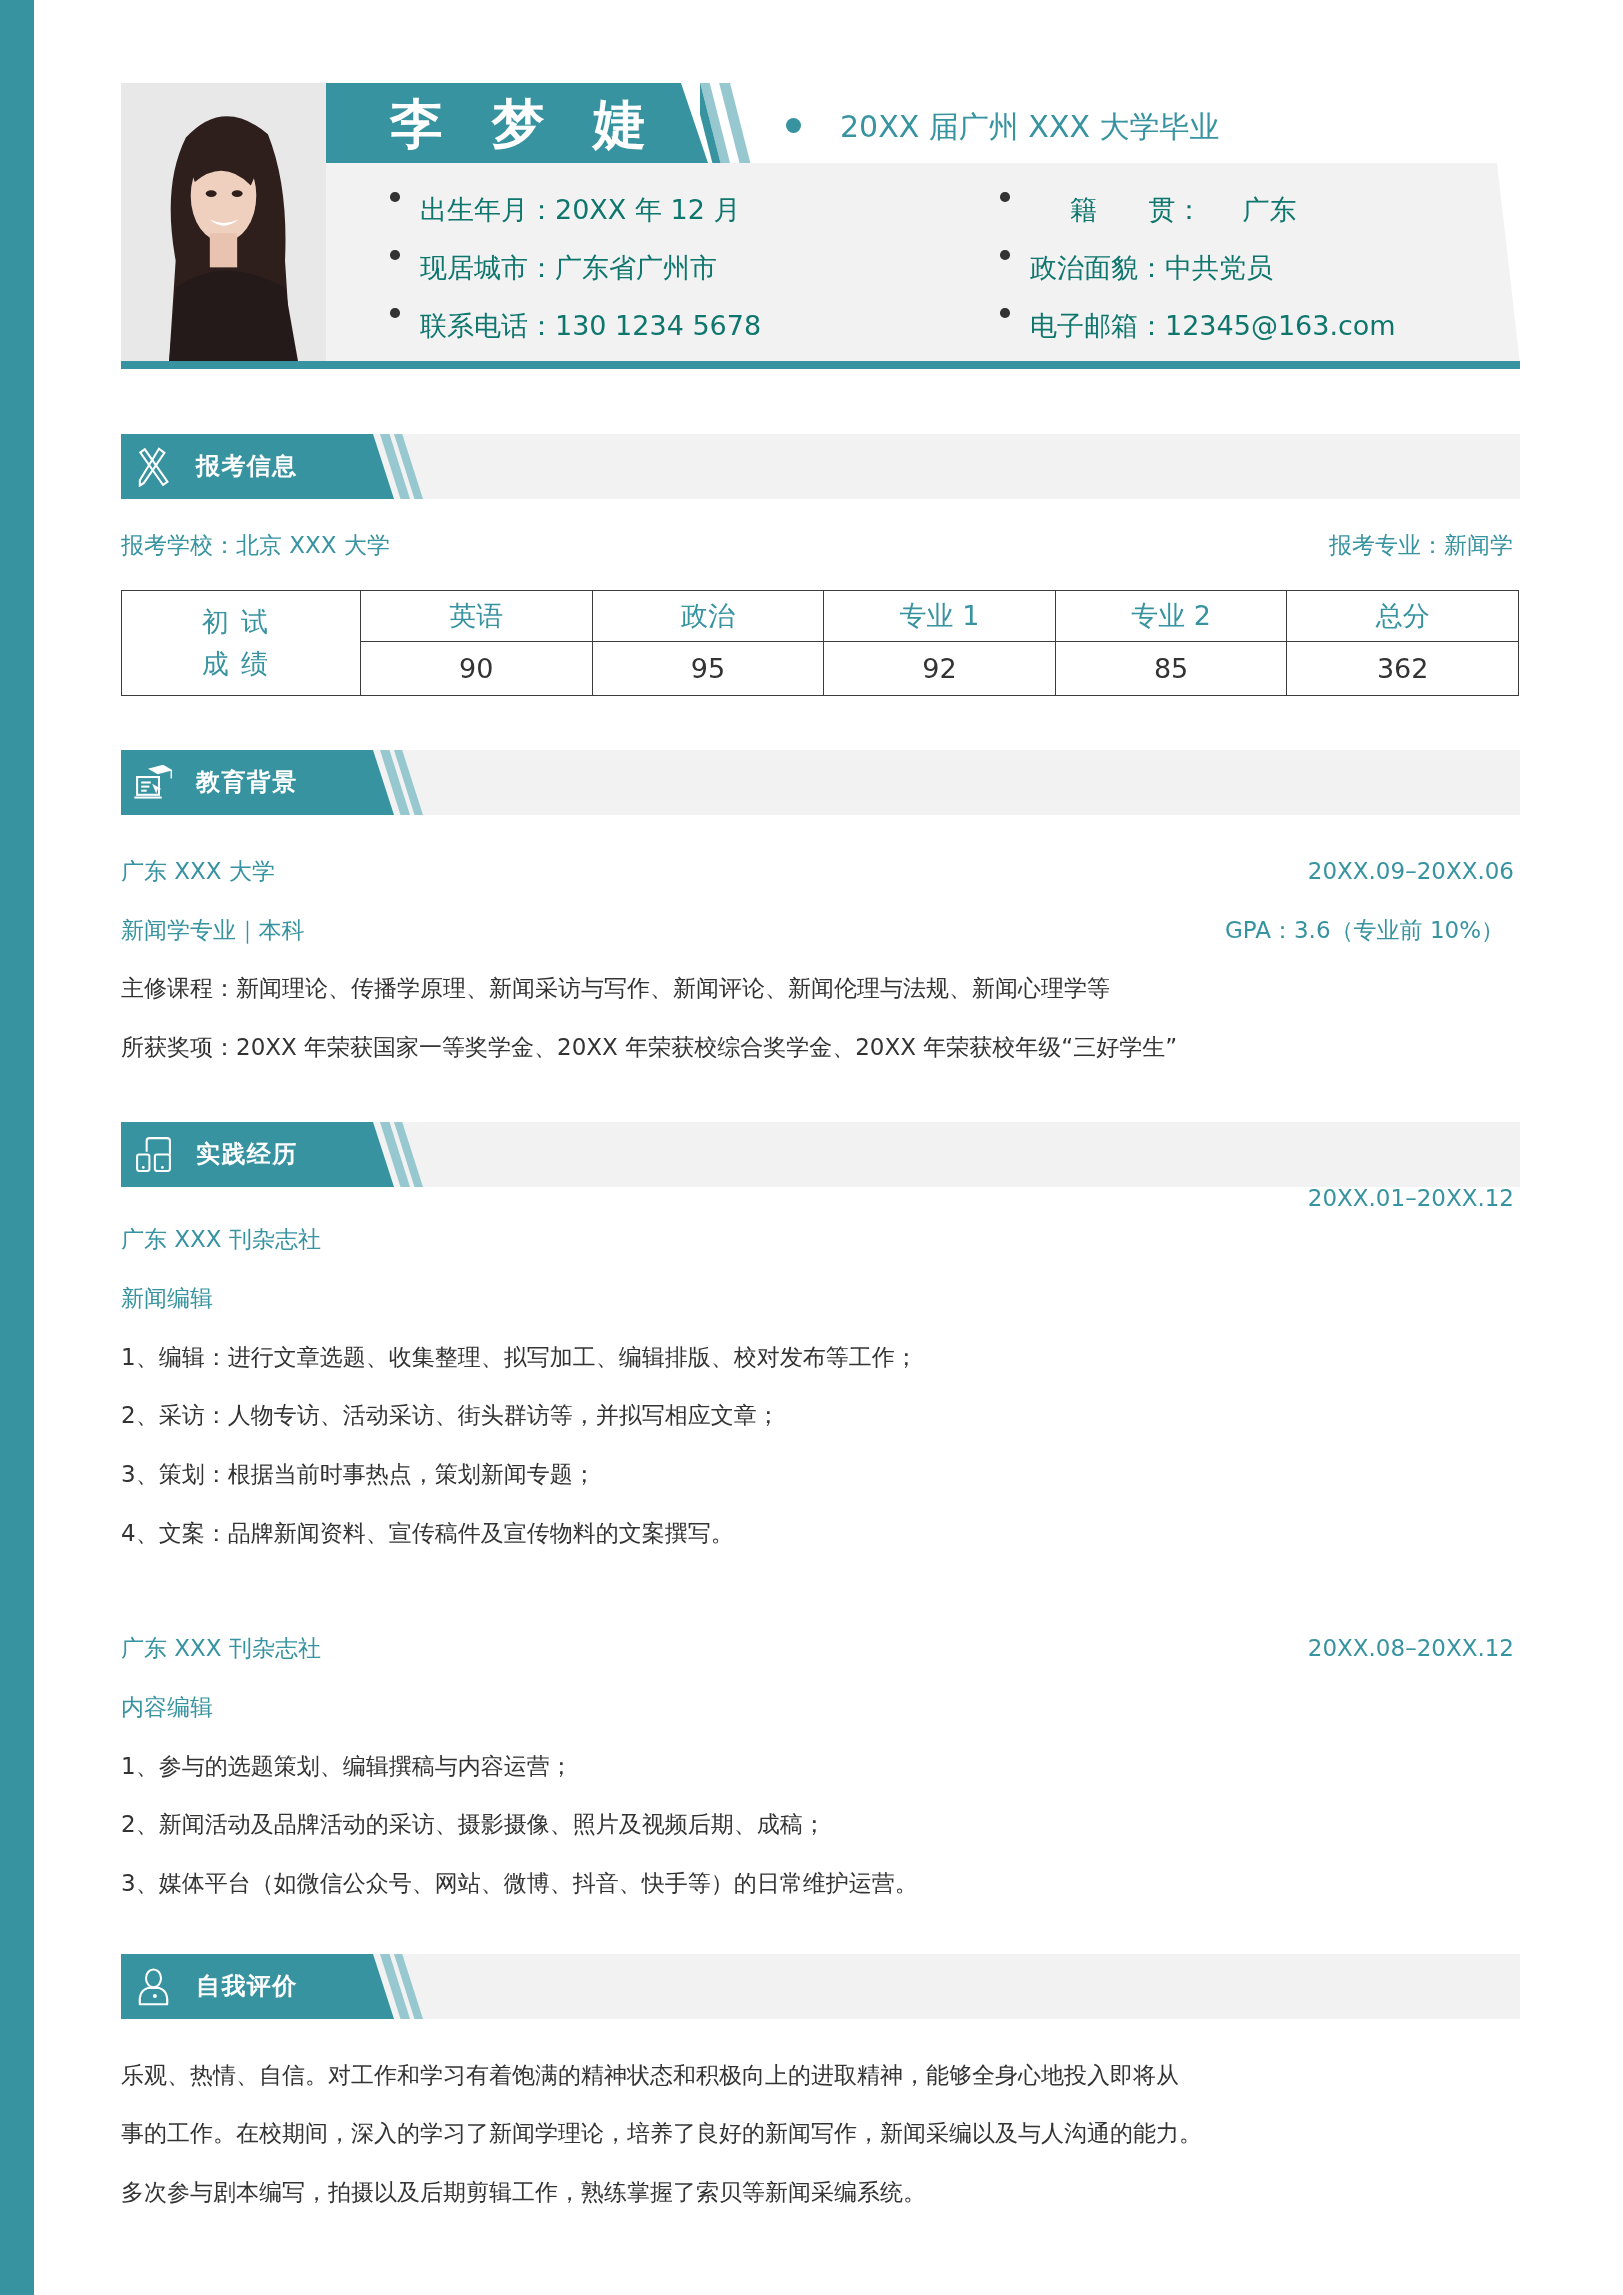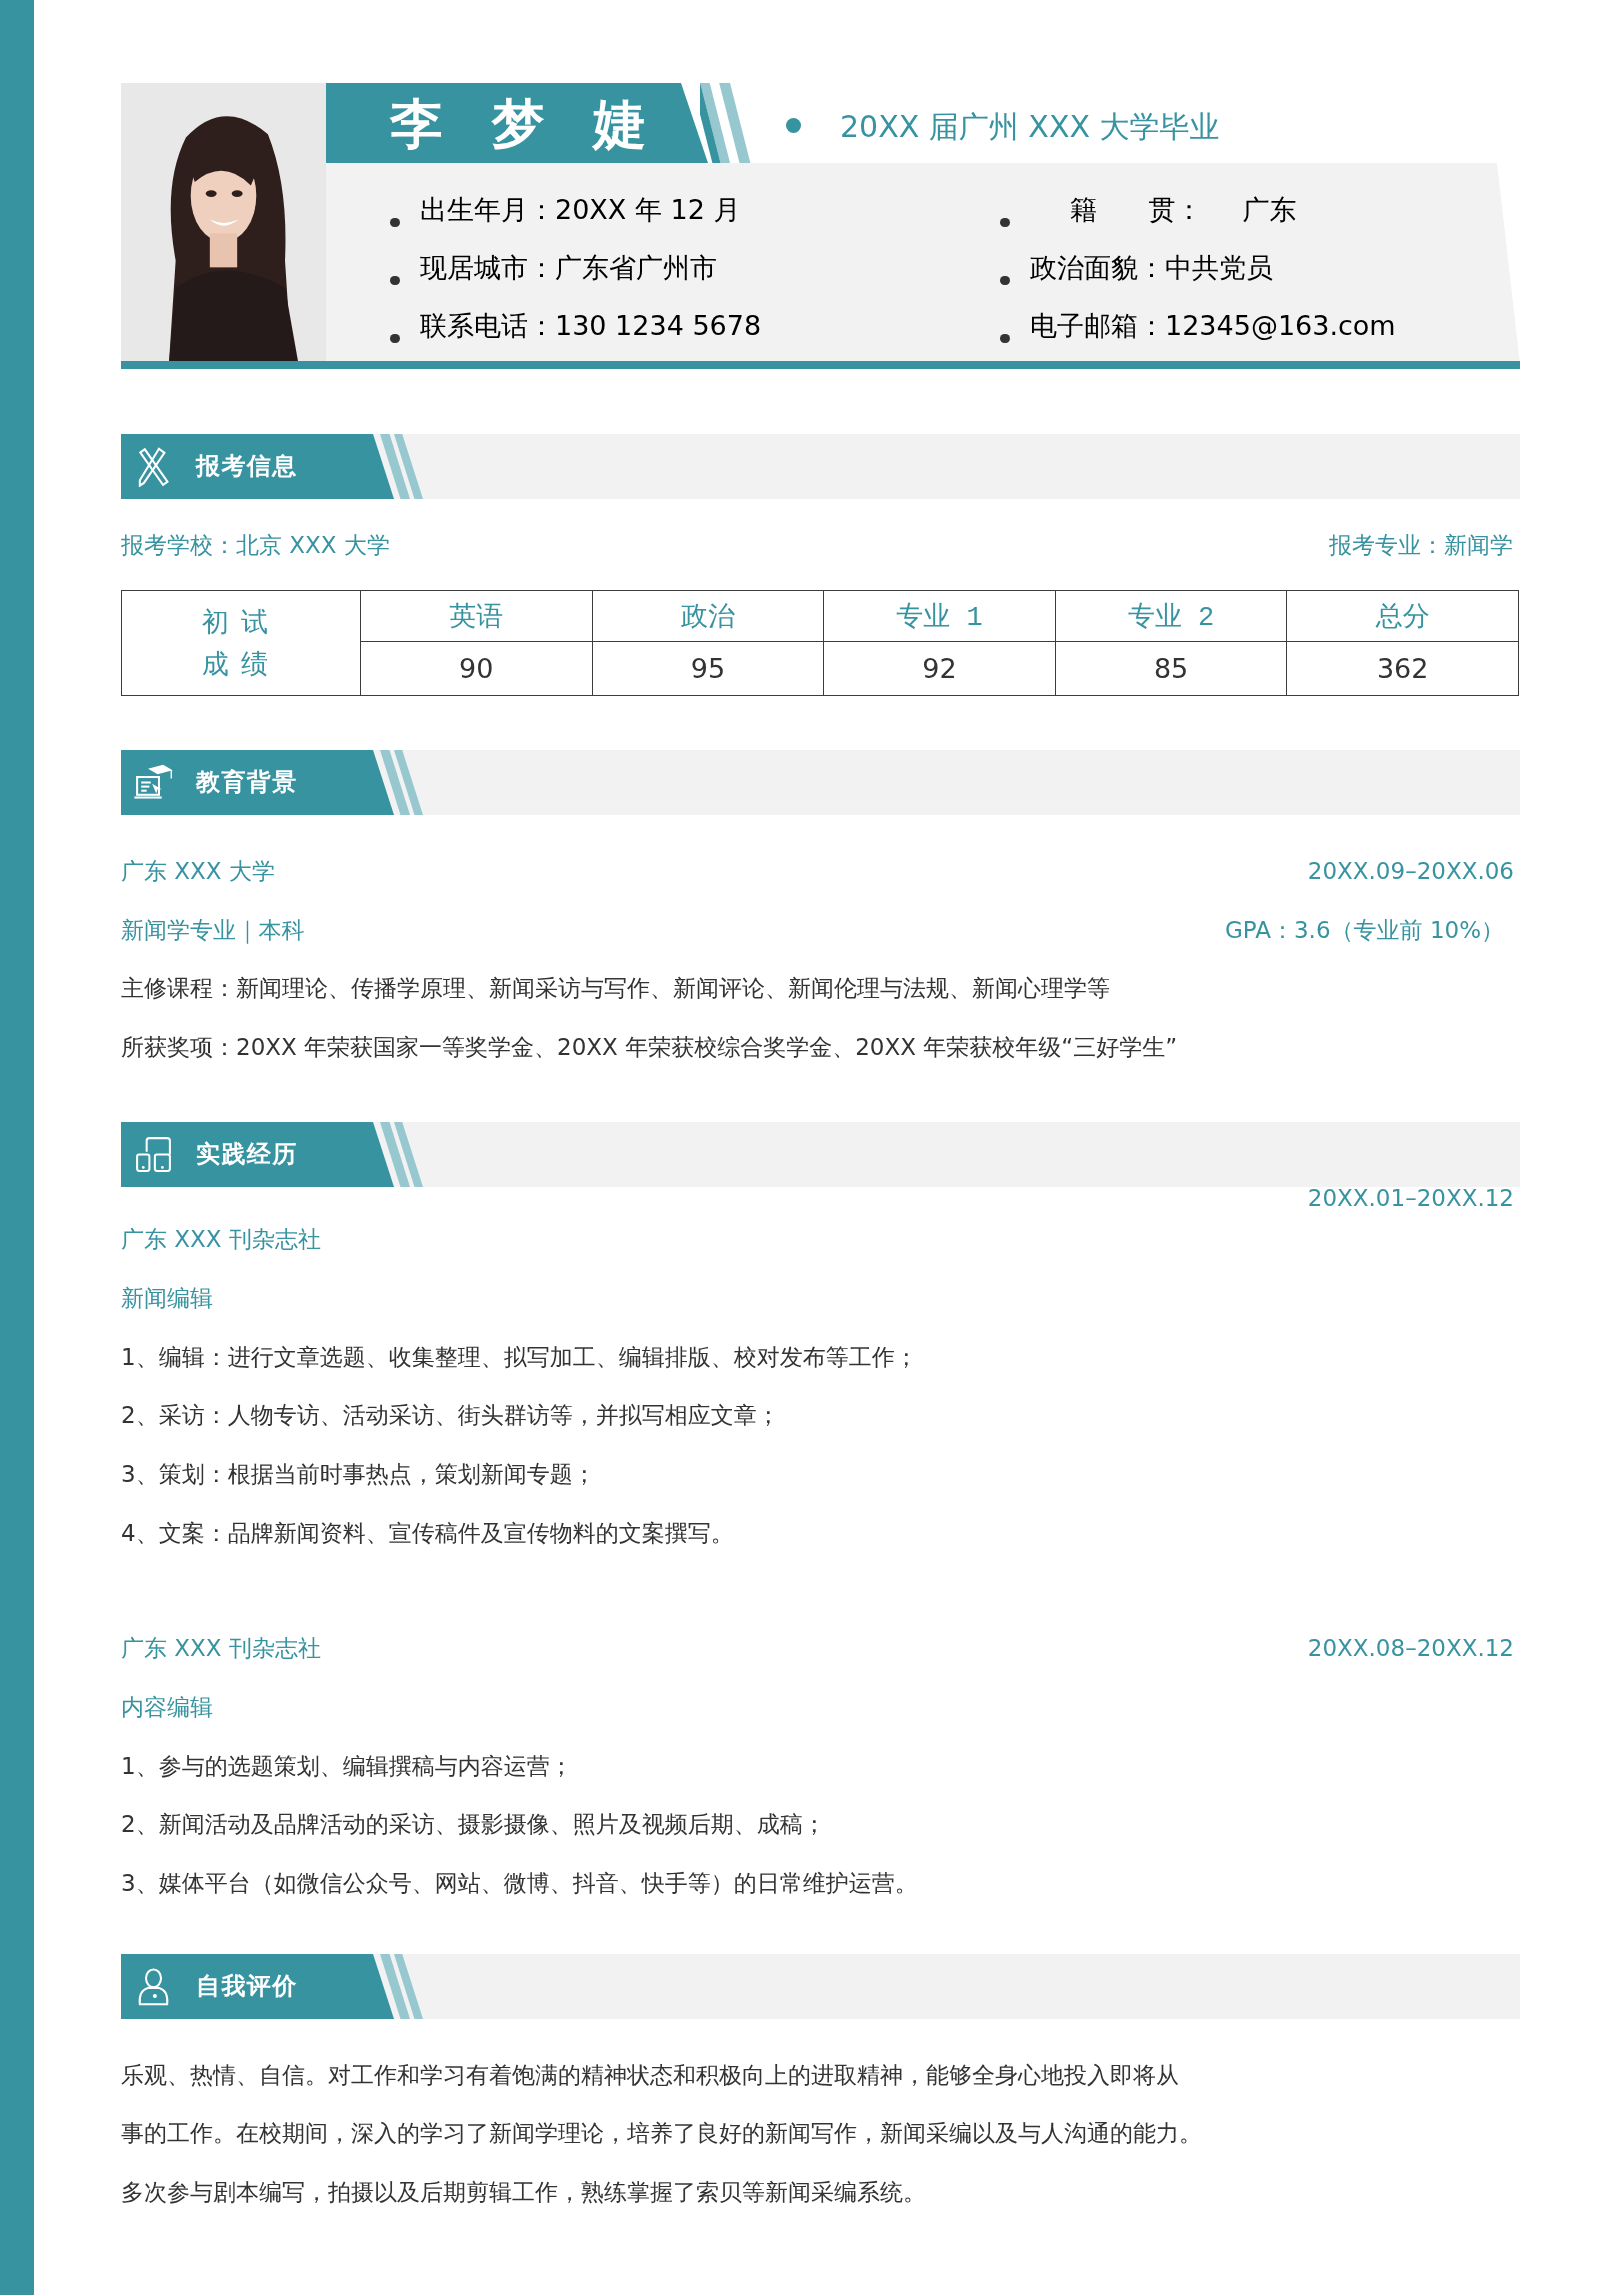--- a/index.html
+++ b/index.html
@@ -12,41 +12,41 @@
   .header { position: absolute; left: 121px; top: 83px; width: 1399px; height: 285px; }
   .photo { position: absolute; left: 0; top: 0; width: 205px; height: 282px; background: #e7e8e7; overflow: hidden; }
   .photo svg { width: 100%; height: 100%; display: block; }
   .name-bar { position: absolute; left: 205px; top: 0; width: 382px; height: 80px; background: #3793a0; clip-path: polygon(0 0, 355px 0, 382px 80px, 0 80px); }
   .name { position: absolute; left: 269px; top: 8.2px; font-size: 53px; color: #ffffff; letter-spacing: 15px; font-weight: bold; line-height: 65px; }
   .stripes { position: absolute; left: 579px; top: 0; width: 75px; height: 80px; }
   .grad-dot { position: absolute; left: 665px; top: 35px; width: 15px; height: 15px; border-radius: 50%; background: #3793a0; }
   .grad-line { position: absolute; left: 719px; top: 24.5px; font-size: 30px; line-height: 38px; color: #3793a0; }
   .info-area { position: absolute; left: 205px; top: 80px; width: 1194px; height: 201px; background: #f2f2f2; clip-path: polygon(0 0, 1171px 0, 1194px 201px, 0 201px); }
   .header-underline { position: absolute; left: 0; top: 278px; width: 1399px; height: 8.2px; background: #3793a0; }
-  .info-item { position: absolute; display: flex; align-items: flex-end; font-size: 27px; line-height: 35px; color: #000000; }
+  .info-item { position: absolute; display: flex; align-items: flex-start; font-size: 27px; line-height: 35px; color: #0f766e; }
   .info-item .dot { width: 9.5px; height: 9.5px; border-radius: 50%; background: #333; margin-right: 20.5px; }
   .info-item .lbl { white-space: pre; }
 
   
   .sec-head { position: absolute; left: 121px; width: 1399px; height: 65px; }
   .sec-head .bg { position: absolute; left: 0; top: 0; width: 100%; height: 100%; background: #f2f2f2; }
   .sec-head .tab { position: absolute; left: 0; top: 0; width: 273px; height: 100%; background: #3793a0; clip-path: polygon(0 0, 252px 0, 273px 100%, 0 100%); }
   .sec-head .s1 { position: absolute; left: 259px; top: 0; width: 31px; height: 100%; background: #97c7cf; clip-path: polygon(0 0, 9.5px 0, 30px 100%, 20.5px 100%); }
   .sec-head .s2 { position: absolute; left: 273px; top: 0; width: 31px; height: 100%; background: #97c7cf; clip-path: polygon(0 0, 8.2px 0, 29px 100%, 20.5px 100%); }
   .sec-head .icon { position: absolute; left: 12.3px; top: 12.3px; width: 41px; height: 41px; }
   .sec-head .title { position: absolute; left: 75px; top: 0; line-height: 65px; font-size: 24px; color: #fff; font-weight: bold; letter-spacing: 1.4px; }
 
   .line { position: absolute; font-size: 23px; line-height: 38px; white-space: nowrap; }
   .line.right { text-align: right; }
 
   
   .score-table { position: absolute; left: 121px; top: 590px; width: 1398px; height: 106px; border-collapse: collapse; table-layout: fixed; }
   .score-table td { border: 1.4px solid #3c3c3c; text-align: center; vertical-align: middle; font-size: 27px; }
   .score-table td.label-cell { width: 239px; color: #3793a0; line-height: 42px; letter-spacing: 12.3px; }
-  .score-table td.hd { color: #3793a0; height: 50px; font-family: Liberation Mono, monospace; }
+  .score-table td.hd { color: #3793a0; height: 50px; }
   .score-table td.val { color: #333; height: 53px; }
 </style>
 </head>
 <body>
 
 <div class="sidebar-bar"></div>
 
 <div class="header">
   <div class="info-area"></div>
   <div class="photo">

